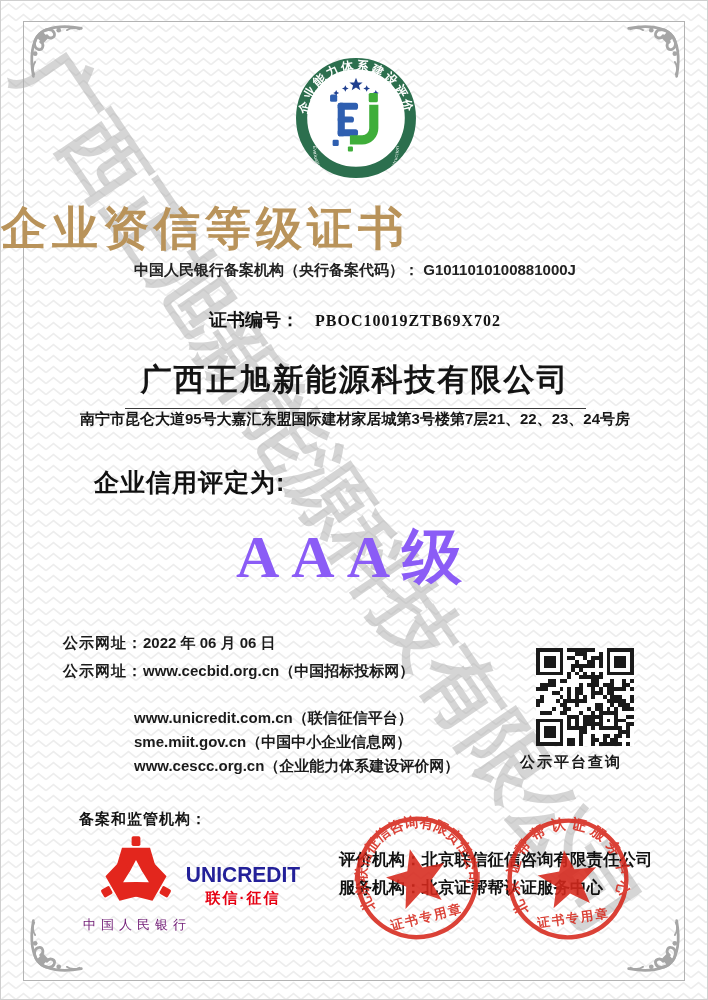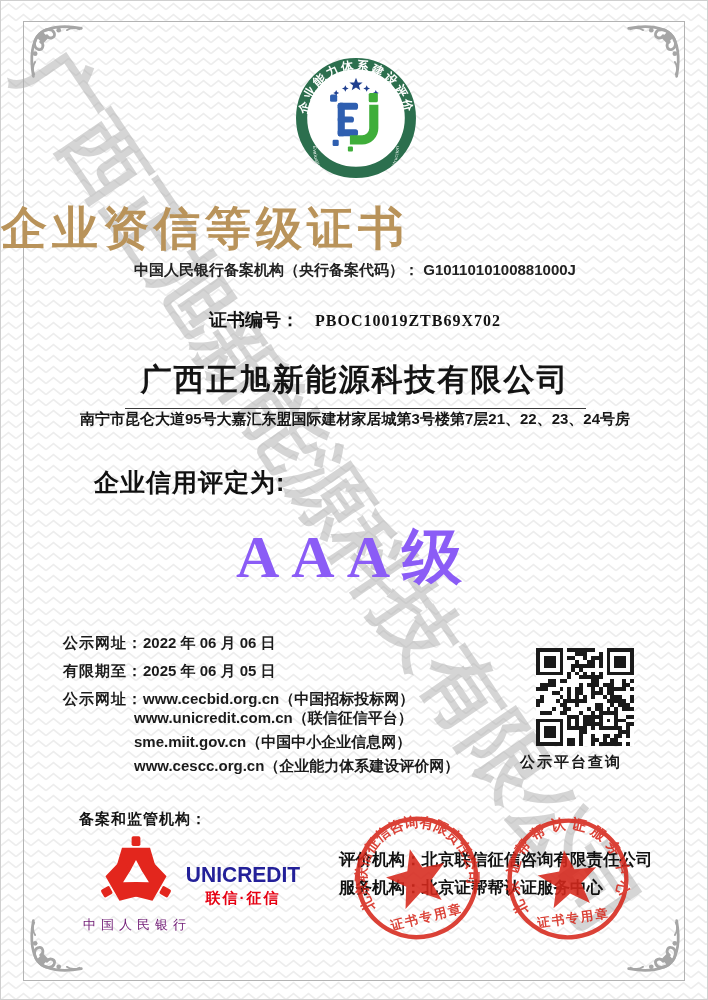--- a/index.html
+++ b/index.html
@@ -178,23 +178,20 @@
       <span>广西正旭新能源科技有限公司</span>
     </div>
     <div class="abs address">南宁市昆仑大道95号大嘉汇东盟国际建材家居城第3号楼第7层21、22、23、24号房</div>
 
     <div class="abs rating-label">企业信用评定为:</div>
     <div class="abs rating-value">AAA级</div>
 
     <div class="abs dates">
       <div class="row">
         <span class="lab">公示网址：</span><span>2022 年 06 月 06 日</span>
-      </div>
-      <div class="row">
-        <span class="lab">有限期至：</span><span>2025 年 06 月 05 日</span>
       </div>
       <div class="row">
         <span class="lab">公示网址：</span><span>www.cecbid.org.cn（中国招标投标网）</span>
       </div>
     </div>
     <div class="abs urls">
       <div class="row">www.unicredit.com.cn（联信征信平台）</div>
       <div class="row">sme.miit.gov.cn（中国中小企业信息网）</div>
       <div class="row">www.cescc.org.cn（企业能力体系建设评价网）</div>
     </div>

